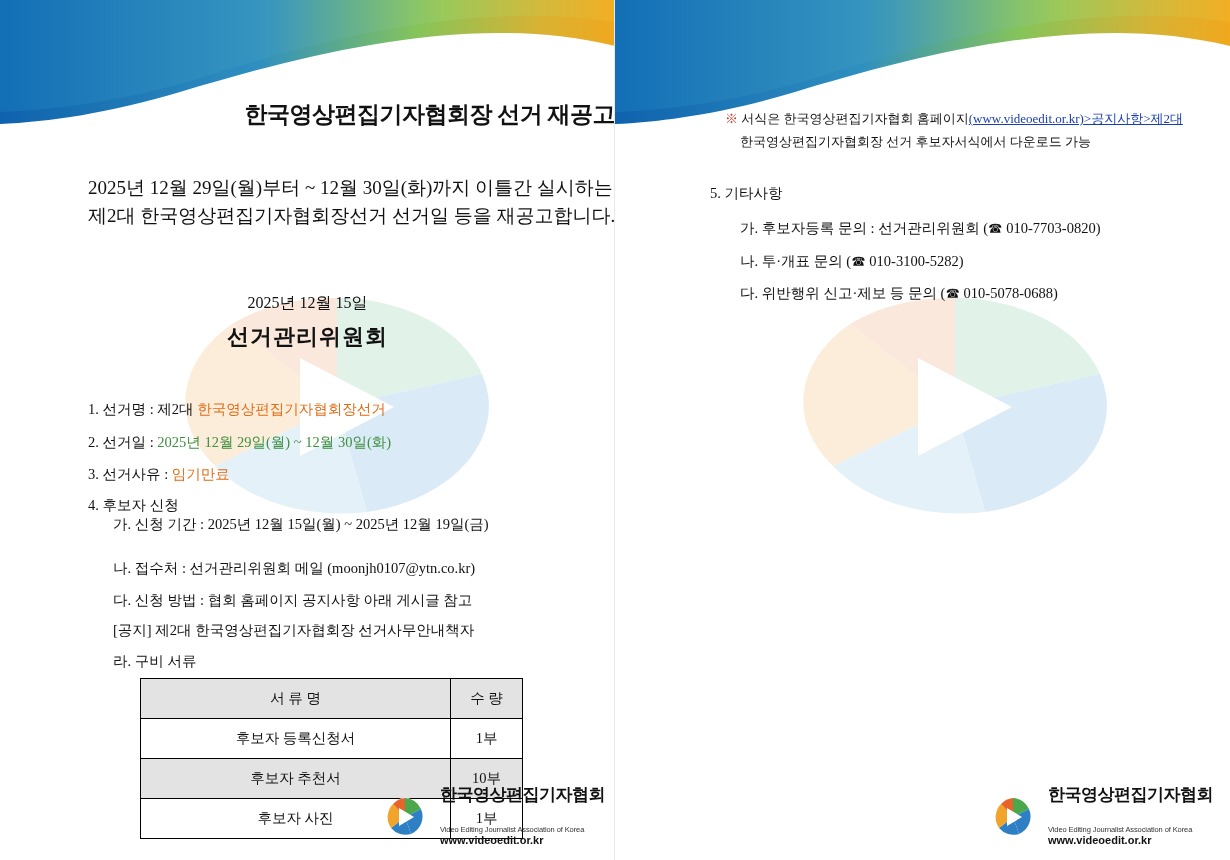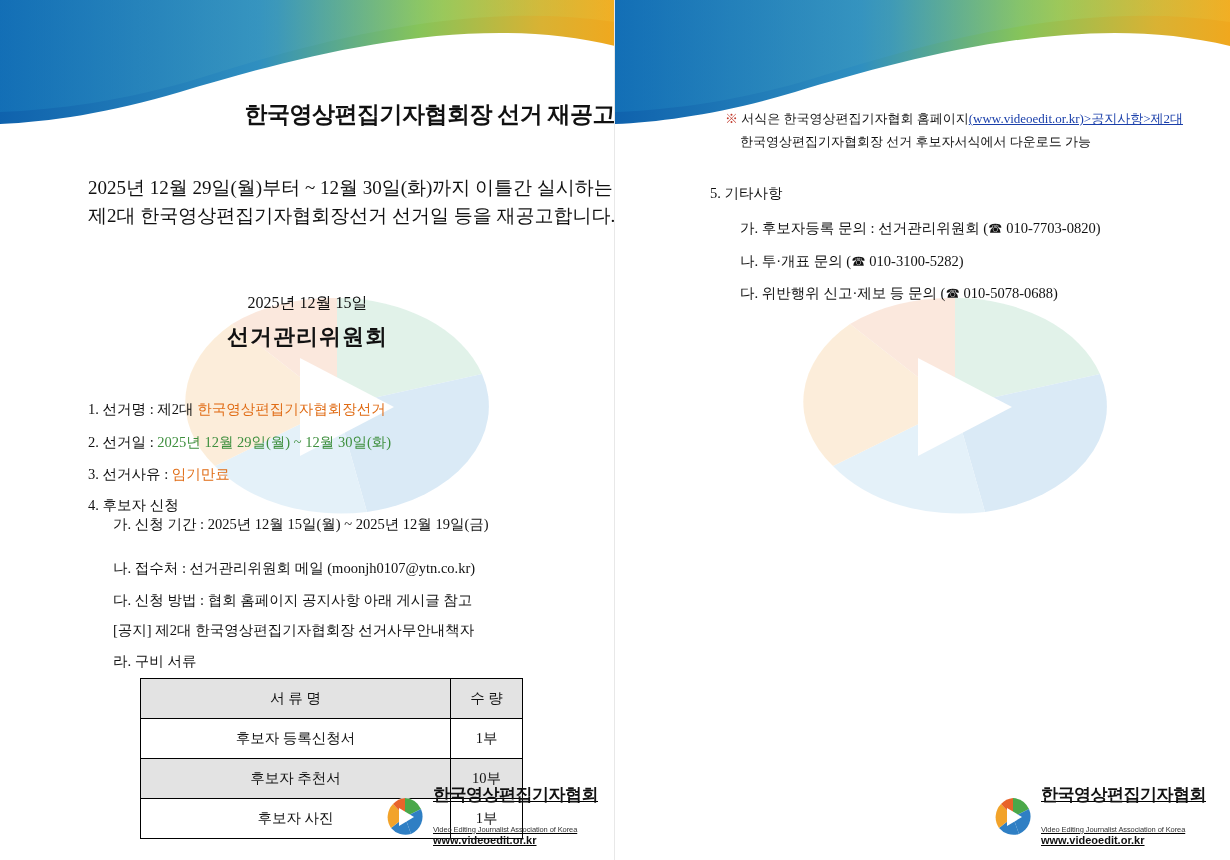--- a/index.html
+++ b/index.html
@@ -126,22 +126,21 @@
     color: #1a3faa;
     text-decoration: underline;
   }
   .note-red { color: #c0392b; }
 
   
   .logo-wrap {
     position: absolute;
     display: flex;
     align-items: center;
-    gap: 8px;
-    text-decoration: underline;
+    gap: 15px;
   }
   .logo-mark {
     width: 40px; height: 40px;
     position: relative;
   }
   .logo-text-main {
     font-family: "Liberation Sans", sans-serif;
     font-size: 17px;
     font-weight: bold;
     color: #111111;

